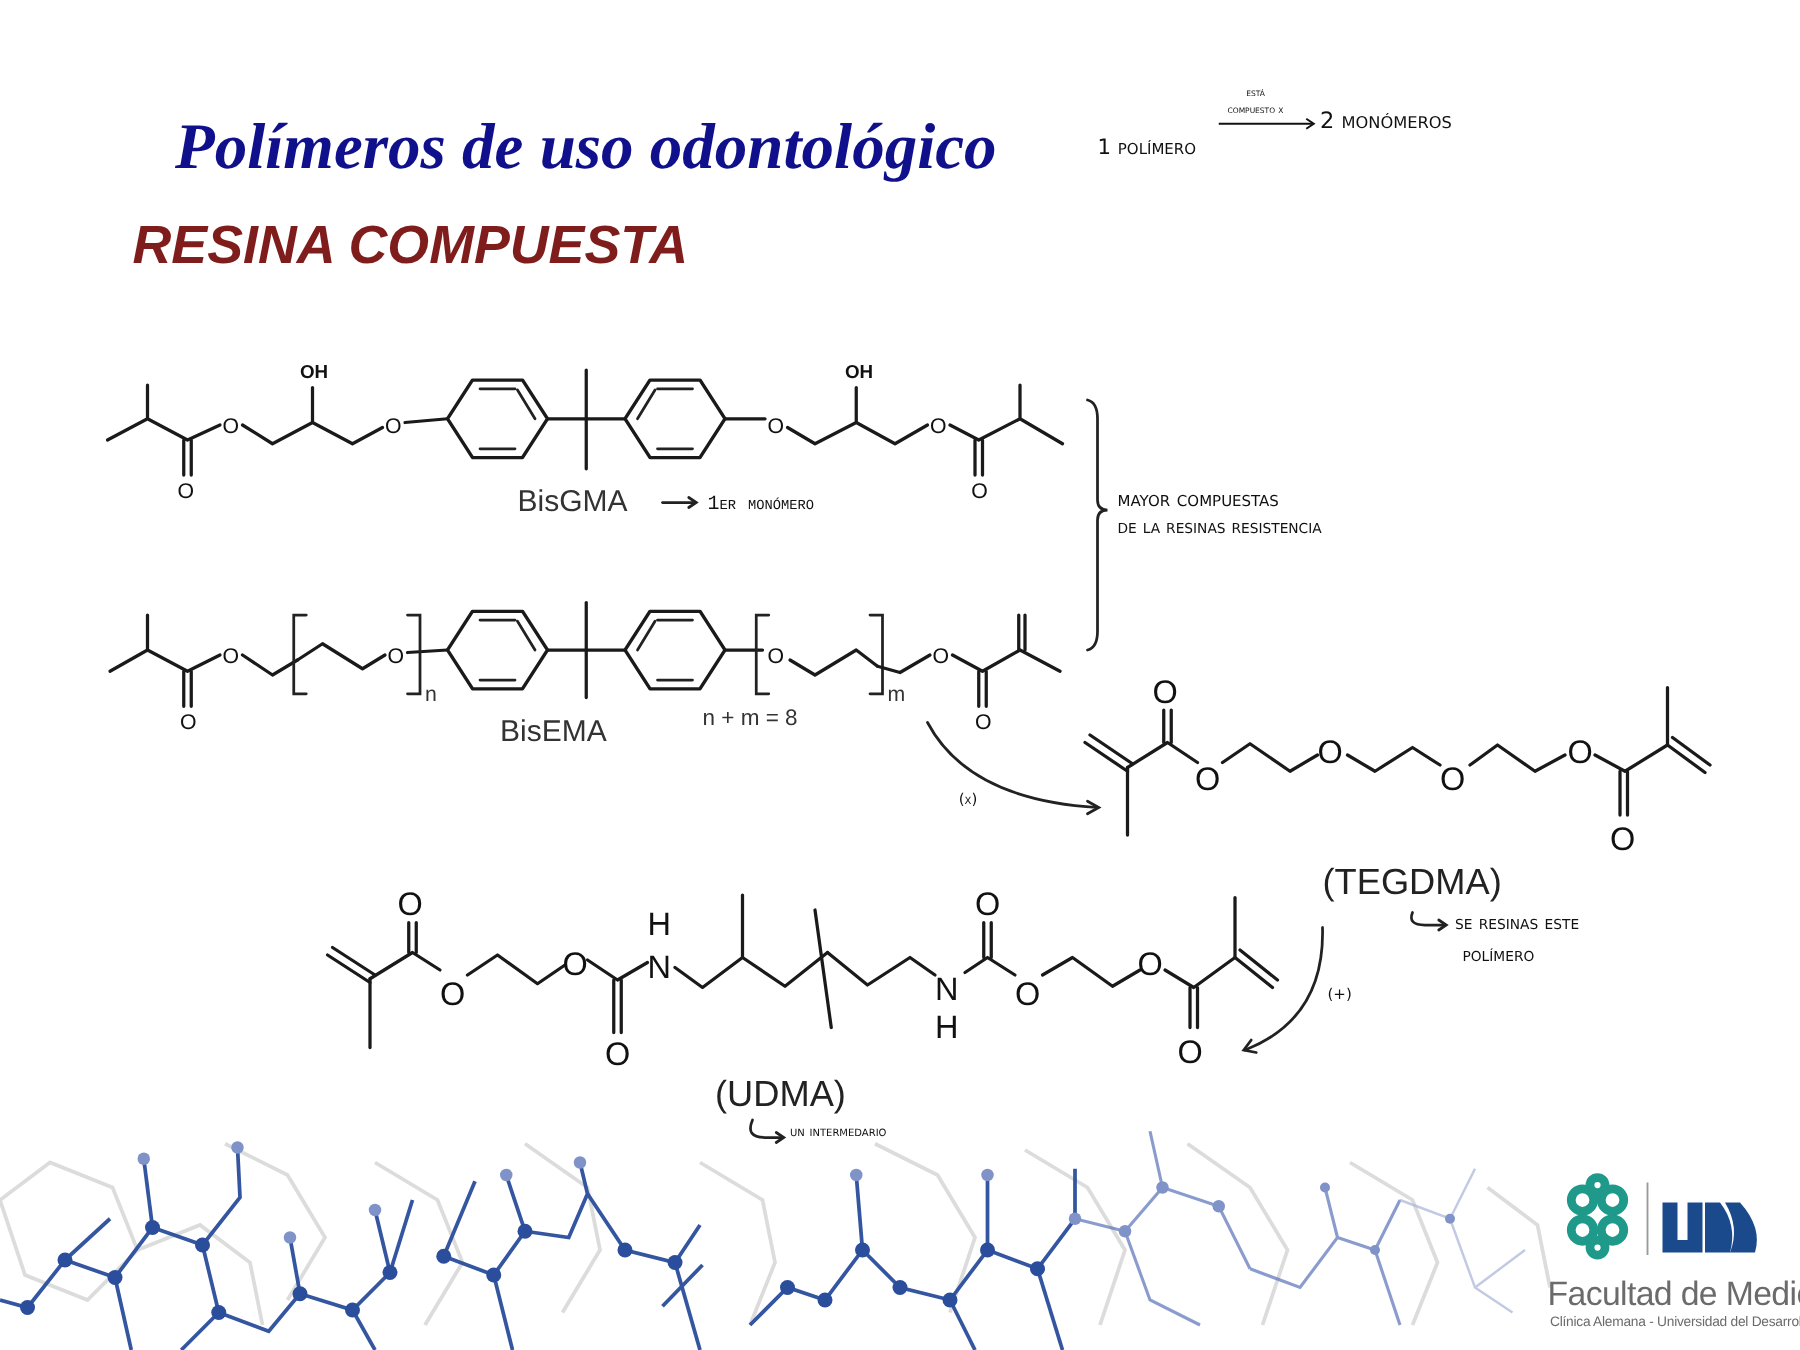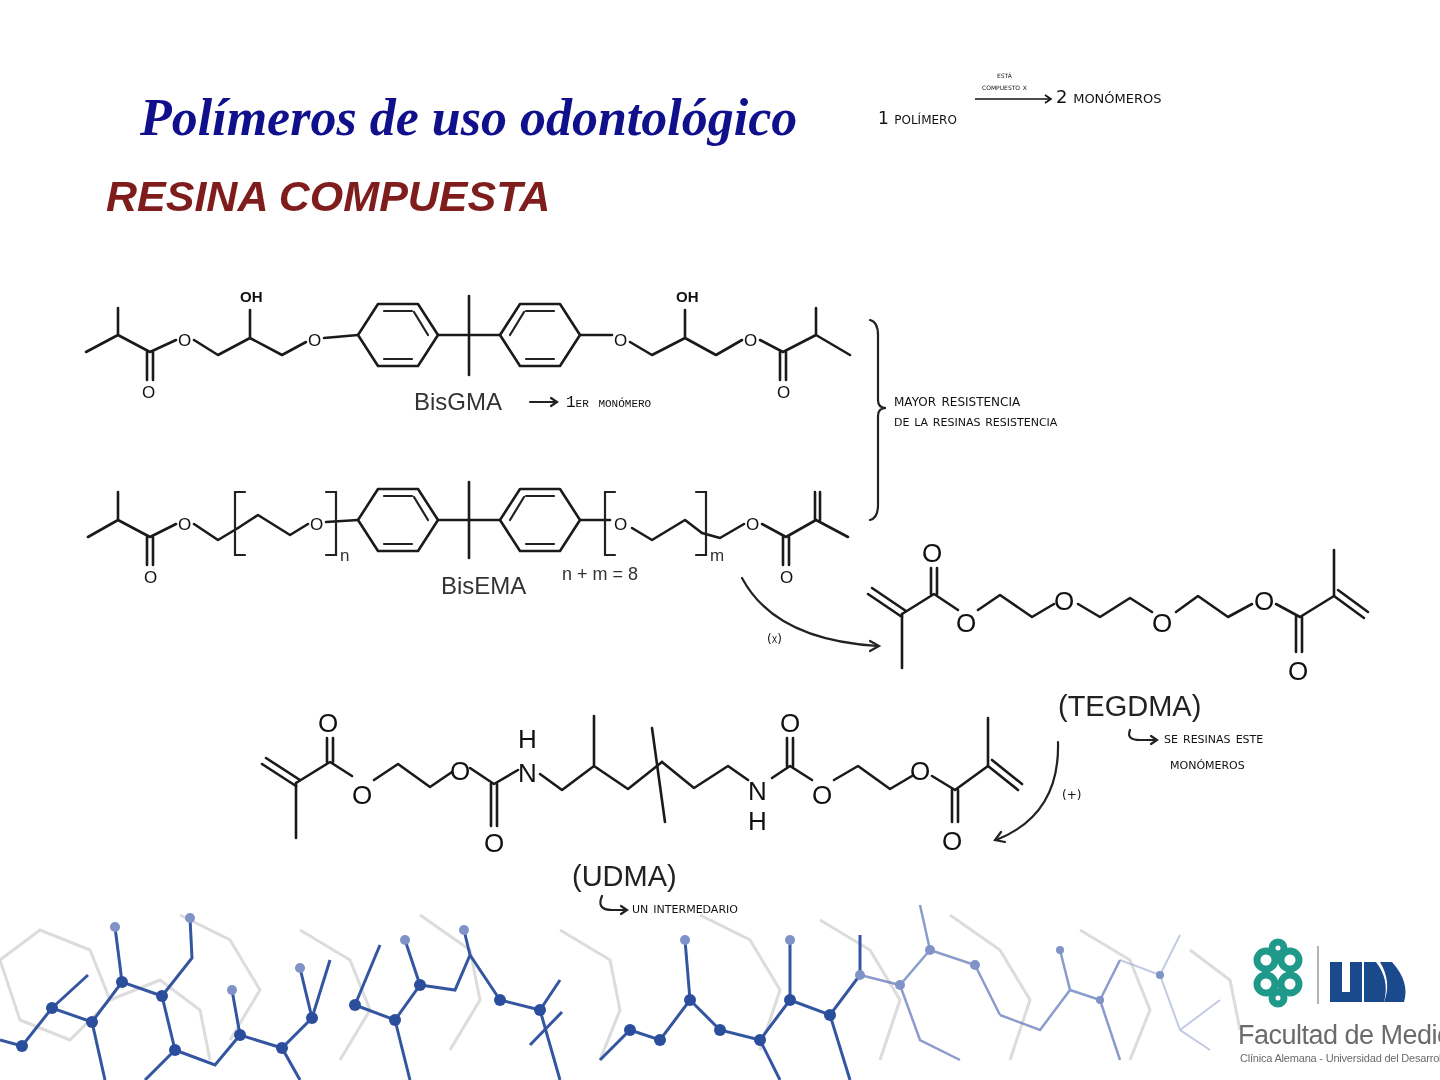--- a/index.html
+++ b/index.html
@@ -272,37 +272,37 @@
   <path class="bond-thin" d="M551 398 L557 402 L551 406"></path>
   <path class="bond-thin" d="M1130 730 Q1126 740 1140 740 L1156 740"></path>
   <path class="bond-thin" d="M1151 736 L1157 740 L1151 744"></path>
   <path class="bond-thin" d="M602 896 Q596 910 612 910 L626 910"></path>
   <path class="bond-thin" d="M621 906 L627 910 L621 914"></path>
 </svg>
 
 <div class="abs mol-label" style="left:414px; top:388px; font-size:24px;">BisGMA</div>
 <div class="abs hand" style="left:566px; top:394px; font-size:16px;font-family:Liberation Mono, monospace;">1er monómero</div>
 
-<div class="abs hand" style="left:894px; top:390px; font-size:17px;">mayor resistencia</div>
+<div class="abs hand" style="left:894px; top:390px; font-size:17px;">mayor compuestas</div>
 <div class="abs hand" style="left:894px; top:412px; font-size:15px;">de la resinas resistencia</div>
 
 <div class="abs mol-label" style="left:340px; top:546px; font-size:17px;">n</div>
 <div class="abs mol-label" style="left:710px; top:546px; font-size:17px;">m</div>
 <div class="abs mol-label" style="left:562px; top:564px; font-size:18px;">n + m = 8</div>
-<div class="abs mol-label" style="left:441px; top:572px; font-size:24px;">BisEMA</div>
+<div class="abs mol-label" style="left:400px; top:572px; font-size:24px;">BisEMA</div>
 
 <div class="abs hand" style="left:767px; top:632px; font-size:12px;">(x)</div>
 
 <div class="abs mol-label" style="left:1058px; top:690px; font-size:29px; color:#222;">(TEGDMA)</div>
 <div class="abs hand" style="left:1164px; top:728px; font-size:16px;">se resinas este</div>
-<div class="abs hand" style="left:1170px; top:754px; font-size:16px;">monómeros</div>
+<div class="abs hand" style="left:1170px; top:754px; font-size:16px;">polímero</div>
 <div class="abs hand" style="left:1062px; top:788px; font-size:12px;">(+)</div>
 
 <div class="abs mol-label" style="left:572px; top:860px; font-size:29px; color:#222;">(UDMA)</div>
-<div class="abs hand" style="left:632px; top:898px; font-size:16px;">un intermedario</div>
+<div class="abs hand" style="left:632px; top:898px; font-size:12px;">un intermedario</div>
 
 <svg class="layer" width="1440" height="1080">
   <g fill="none" stroke="#1f9a8a" stroke-width="7">
     <circle cx="1266" cy="960" r="9"></circle>
     <circle cx="1290" cy="960" r="9"></circle>
     <circle cx="1266" cy="984" r="9"></circle>
     <circle cx="1290" cy="984" r="9"></circle>
     <circle cx="1278" cy="948" r="6"></circle>
     <circle cx="1278" cy="998" r="6"></circle>
   </g>

